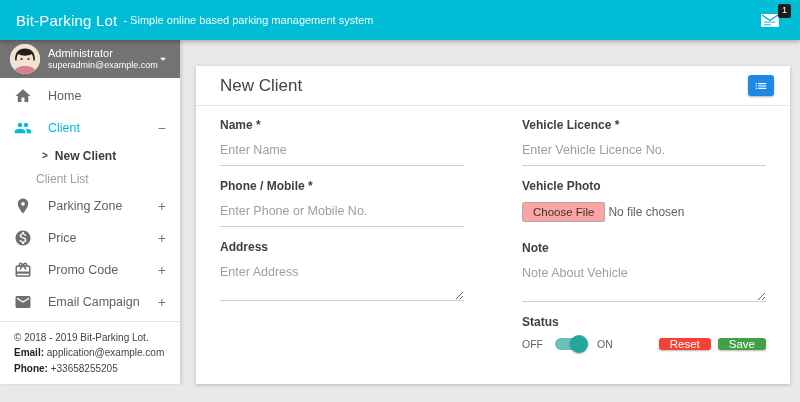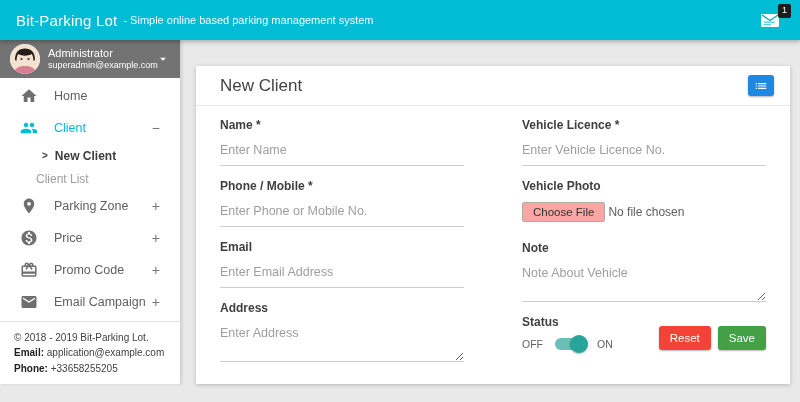--- a/index.html
+++ b/index.html
@@ -38,21 +38,21 @@
   }
   .avatar{ width:30px; height:30px; border-radius:50%; overflow:hidden; flex:none; background:#fff; }
   .p-text{ margin-left:8px; line-height:1.25; min-width:0; }
   .p-name{ font-size:11px; }
   .p-email{ font-size:9px; }
   .p-chev{ margin-left:auto; display:flex; }
 
   .menu{ flex:none; padding-top:2px; }
   .mi{
     height:32px; display:flex; align-items:center;
-    padding:0 20px; color:#5f5f5f; font-size:12.5px; cursor:pointer;text-align:center;
+    padding:0 14px; color:#5f5f5f; font-size:12.5px; cursor:pointer;text-align:center;
   }
   .mi .ico{ width:18px; height:18px; margin-right:16px; fill:#6f6f6f; flex:none; }
   .mi.active{ color:#00bcd4; }
   .mi.active .ico{ fill:#00bcd4; }
   .mi-expand{ margin-left:auto; color:#757575; font-size:14px; }
   .smi{ height:23px; display:flex; align-items:center; font-size:12px; cursor:pointer; }
   .smi.current{ padding-left:42px; color:#3d3d3d; font-weight:bold; }
   .smi.current .smi-ch{ margin-right:7px; font-size:10px; font-weight:bold; }
   .smi.muted{ padding-left:36px; color:#9e9e9e; }
 
@@ -106,21 +106,21 @@
     background:#6abfb7; margin:0 12px; cursor:pointer;
   }
   .switch .knob{
     position:absolute; right:-3px; top:-3px; width:18px; height:18px;
     border-radius:50%; background:#26a69a; box-shadow:0 1px 2px rgba(0,0,0,.3);
   }
   .btns{ margin-left:auto; display:flex; gap:7px; }
   .btns button{
     border:none; border-radius:3px; color:#fff; font-size:11.5px;
     font-family:"Liberation Sans", sans-serif;
-    padding:6px 11px; cursor:pointer; box-shadow:0 1px 2px rgba(0,0,0,.28);
+    padding:0 11px; cursor:pointer; box-shadow:0 1px 2px rgba(0,0,0,.28);
   }
   .btn-reset{ background:#f44336; }
   .btn-save{ background:#43a047; }
 </style>
 </head>
 <body>
 
 <header class="topbar">
   <span class="tb-title">Bit-Parking Lot</span>
   <span class="tb-sub">- Simple online based parking management system</span>
@@ -233,24 +233,20 @@
 
   <div class="card-b">
     <div class="col">
       <div class="field">
         <label>Name *</label>
         <input type="text" placeholder="Enter Name" style="">
       </div>
       <div class="field">
         <label>Phone / Mobile *</label>
         <input type="text" placeholder="Enter Phone or Mobile No." style="">
-      </div>
-      <div class="field">
-        <label>Email</label>
-        <input type="text" placeholder="Enter Email Address" style="">
       </div>
       <div class="field">
         <label>Address</label>
         <textarea placeholder="Enter Address" style=""></textarea>
       </div>
     </div>
 
     <div class="col">
       <div class="field">
         <label>Vehicle Licence *</label>

